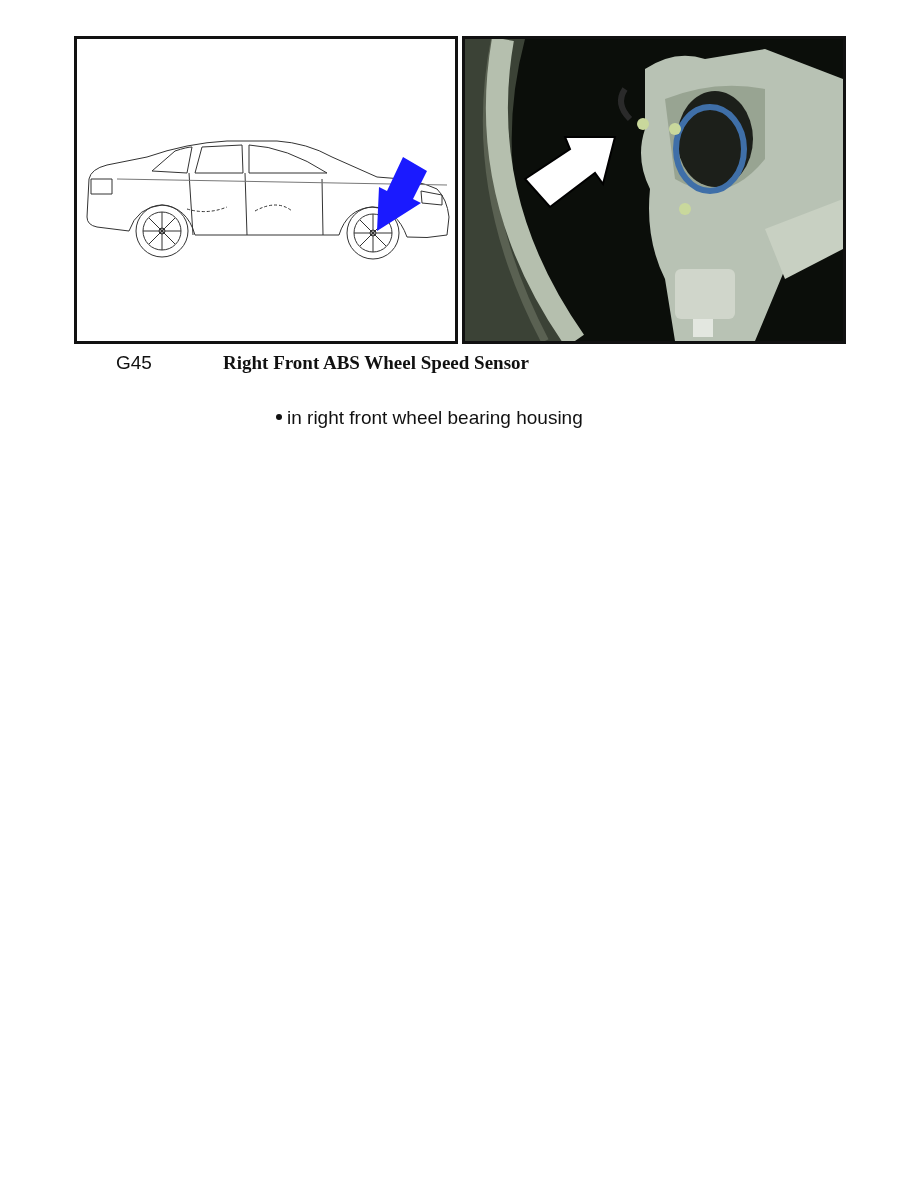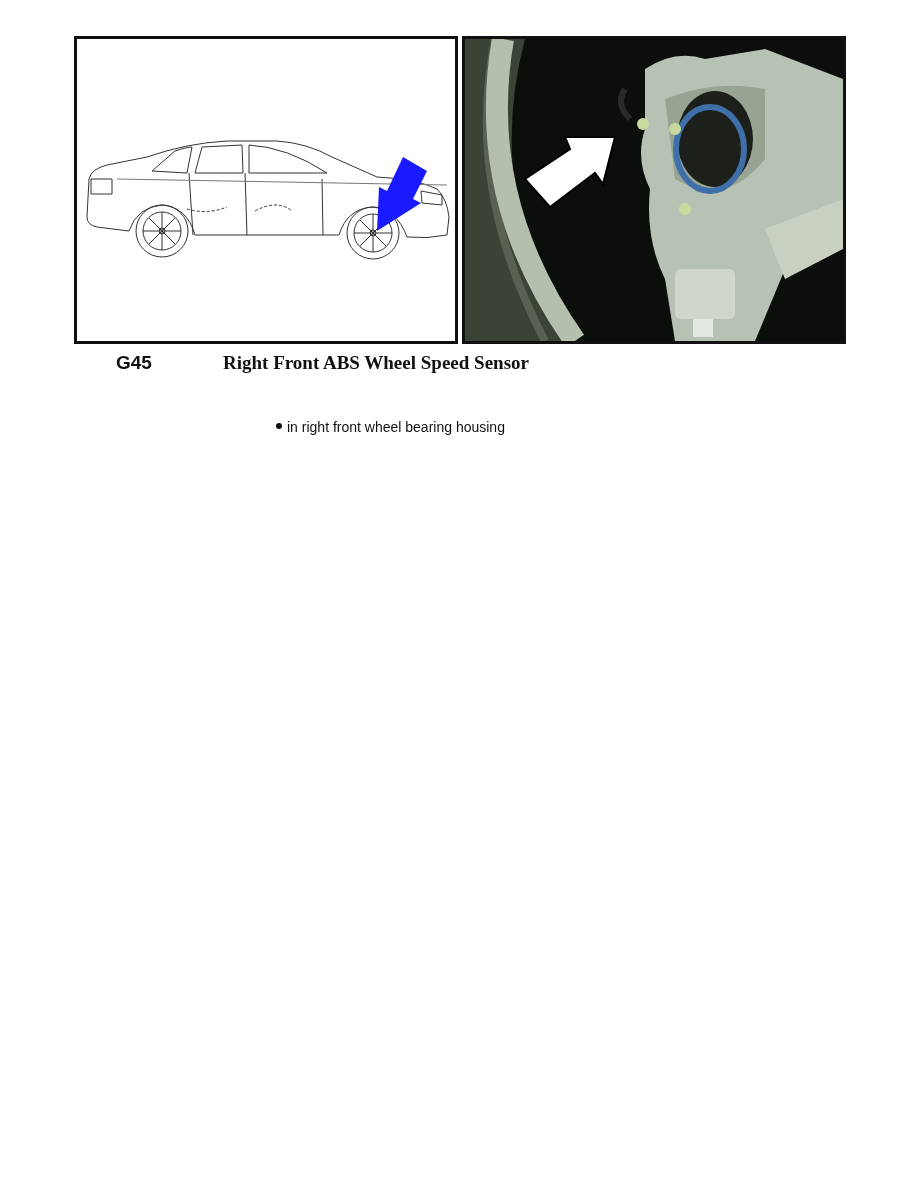--- a/index.html
+++ b/index.html
@@ -2,23 +2,23 @@
 <html><head>
   <meta charset="utf-8">
   <style>
     html, body { margin: 0; padding: 0; background: #ffffff; }
     body { width: 918px; height: 1188px; position: relative; overflow: hidden;
            font-family: "Liberation Sans", sans-serif; color: #111; }
     .panel { position: absolute; box-sizing: border-box; border: 3px solid #111; overflow: hidden; }
     #panel-left { left: 74px; top: 36px; width: 384px; height: 308px; background: #fff; }
     #panel-right { left: 462px; top: 36px; width: 384px; height: 308px; background: #0c0f0a; }
     .panel svg { position: absolute; left: 0; top: 0; width: 100%; height: 100%; }
-    .code { position: absolute; left: 116px; top: 352px; font-size: 19px; font-weight: bold; }
+    .code { position: absolute; left: 116px; top: 352px; font-size: 19px; font-weight: normal; }
     .title { position: absolute; left: 223px; top: 352px; font-size: 19px; font-weight: bold; font-family: Liberation Serif, serif; }
-    .bullet-row { position: absolute; left: 276px; top: 419px; font-size: 14px; }
+    .bullet-row { position: absolute; left: 276px; top: 407px; font-size: 19px; }
     .bullet { display: inline-block; width: 6px; height: 6px; border-radius: 50%; background: #111; vertical-align: middle; margin-right: 5px; position: relative; top: -2px; }
   </style>
 </head>
 <body>
 
 <div class="panel" id="panel-left">
   <svg viewBox="0 0 378 302" preserveAspectRatio="none">
     <g fill="none" stroke="#333" stroke-width="1">
 
       <path d="M10,178 L12,140 Q14,130 30,126 L70,118 Q110,104 150,102 L200,102 Q230,104 255,118 L300,138 Q340,140 360,150 Q370,160 372,178 L370,196 Q350,200 330,198 Q320,170 295,168 Q270,170 262,196 L118,196 Q110,168 85,166 Q60,168 52,192 L20,188 Q10,186 10,178 Z"></path>

